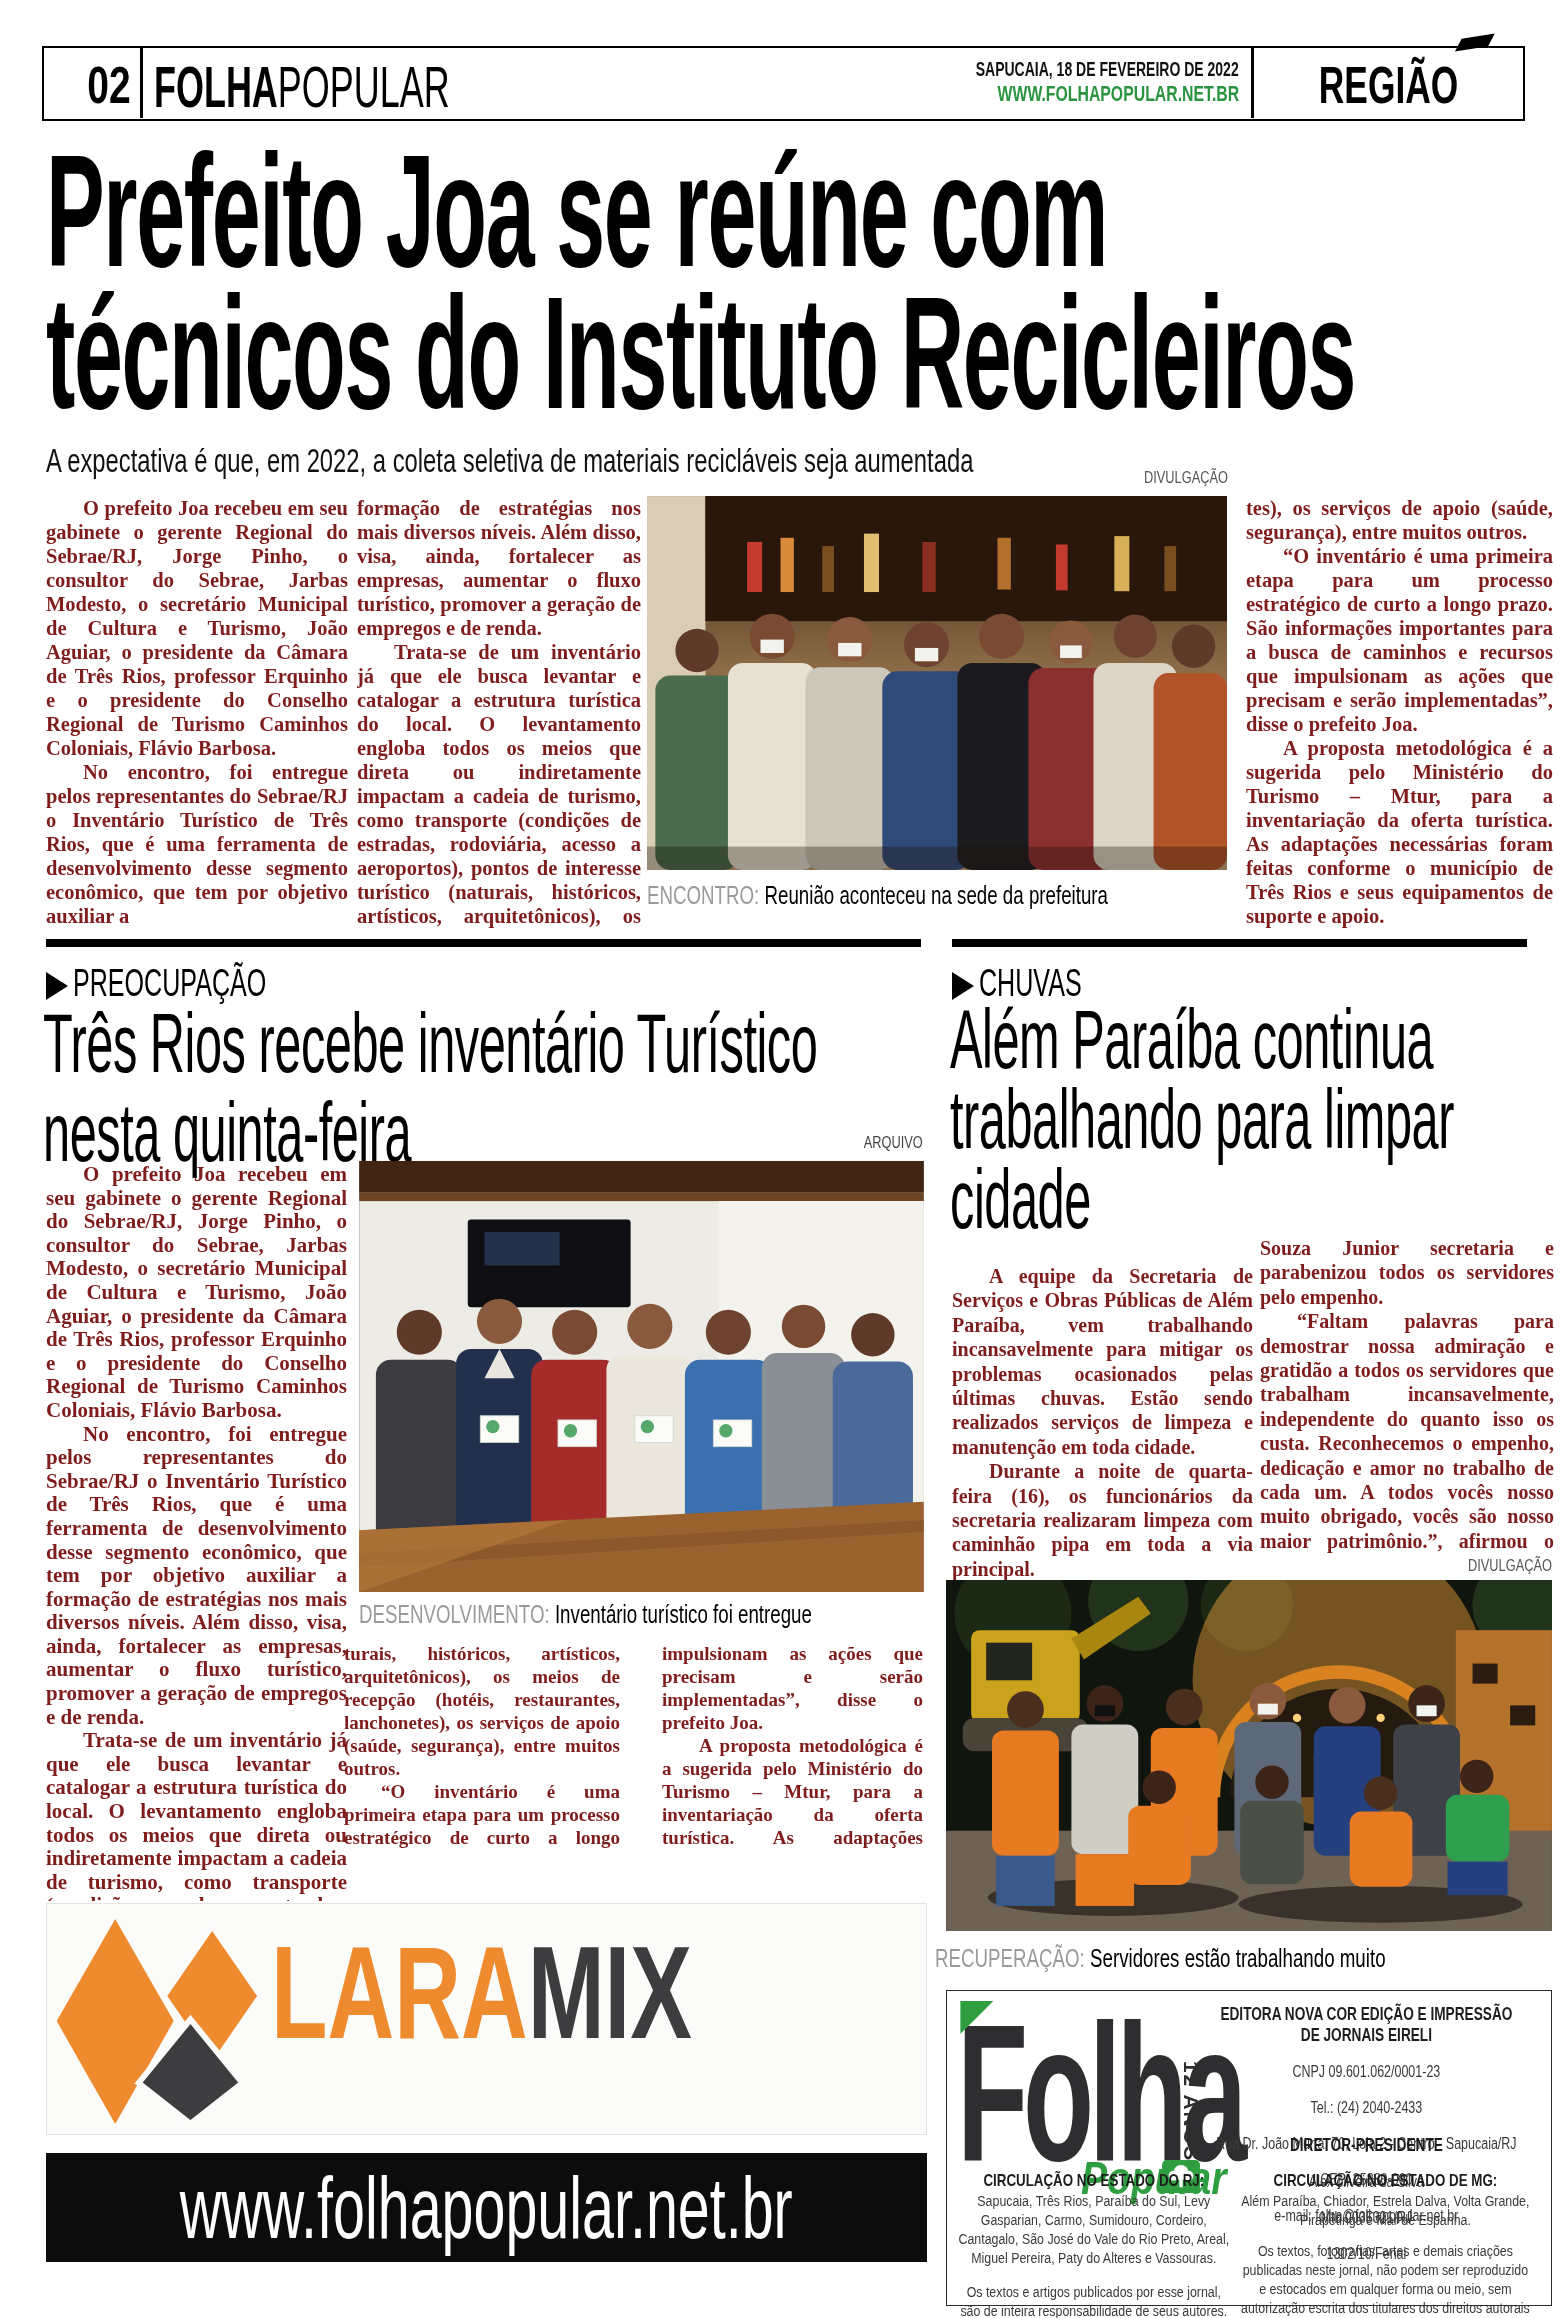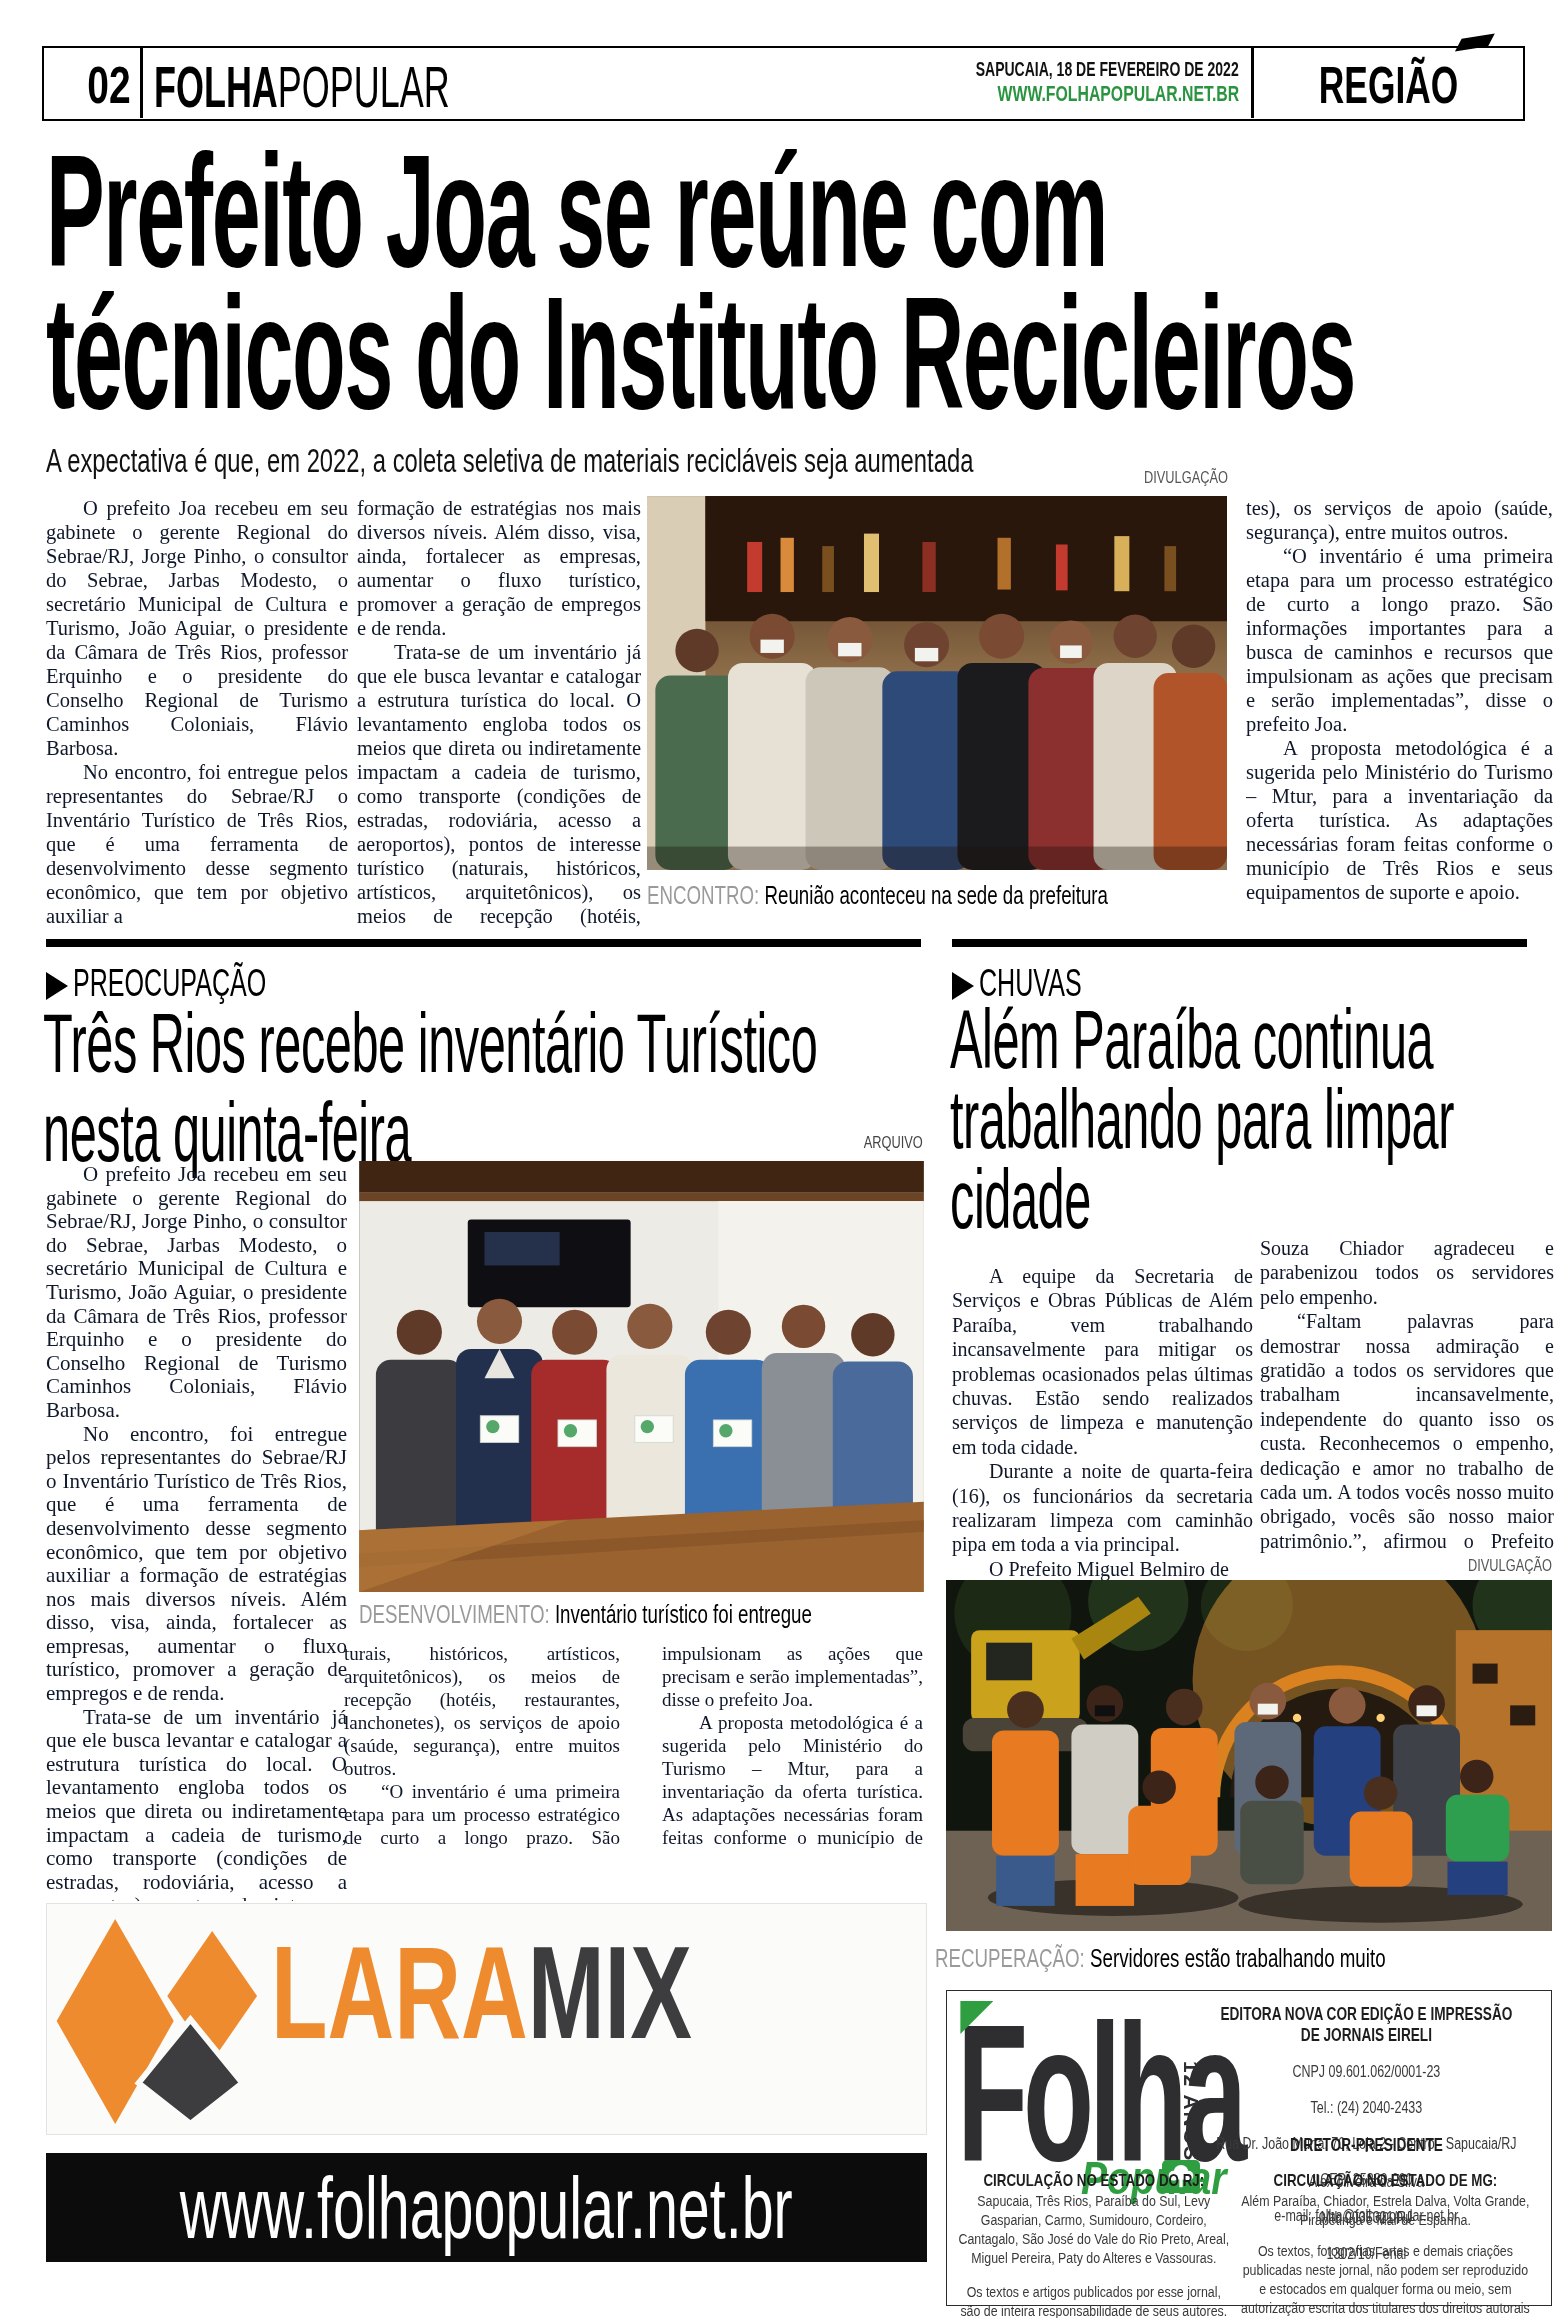--- a/index.html
+++ b/index.html
@@ -8,21 +8,21 @@
   .abs{position:absolute;}
   
   .cond{display:inline-block;white-space:nowrap;transform-origin:0 50%;}
   .ccenter{transform-origin:50% 50%;}
   .sx55{transform:scaleX(.55);} .sx58{transform:scaleX(.58);} .sx60{transform:scaleX(.60);}
   .sx62{transform:scaleX(.62);} .sx66{transform:scaleX(.66);} .sx68{transform:scaleX(.68);}
   .sx70{transform:scaleX(.70);} .sx72{transform:scaleX(.72);} .sx75{transform:scaleX(.75);}
   .sx78{transform:scaleX(.78);} .sx80{transform:scaleX(.80);} .sx85{transform:scaleX(.85);}
   .blockcond{transform-origin:0 0;}
   
-  .serif{font-family:"Liberation Serif",serif;text-align:justify;color:#0f172a;overflow:hidden;}
+  .serif{font-family:"Liberation Serif",serif;text-align:justify;color:#7f1d1d;overflow:hidden;font-weight:bold;}
   .serif p{margin:0;text-indent:37px;}
   .cont p:first-child{text-indent:0;}
   
   .mainhl{font-weight:700;letter-spacing:-2.5px;line-height:142px;font-size:160px;}
   .sechl{font-weight:400;letter-spacing:-0.8px;font-size:84px;}
   .kicker{font-size:38px;font-weight:500;letter-spacing:0px;}
   .tri{display:inline-block;width:0;height:0;border-left:22px solid #000;
        border-top:14px solid transparent;border-bottom:14px solid transparent;vertical-align:middle;margin-right:5px;}
   .caption{font-weight:400;font-size:26px;white-space:nowrap;}
   .caplabel{color:#9a9a9a;}
@@ -219,21 +219,21 @@
     <div><span class="cond sx58">trabalhando para limpar</span></div>
     <div><span class="cond sx58">cidade</span></div>
   </div>
 
   <div class="abs serif" style="left:952px;top:1236px;width:301px;height:327px;font-size:20px;line-height:24.4px;margin-top:28px;">
       <p>A equipe da Secretaria de Serviços e Obras Públicas de Além Paraíba, vem trabalhando incansavelmente para mitigar os problemas ocasionados pelas últimas chuvas. Estão sendo realizados serviços de limpeza e manutenção em toda cidade.</p>
       <p>Durante a noite de quarta-feira (16), os funcionários da secretaria realizaram limpeza com caminhão pipa em toda a via principal.</p>
       <p>O Prefeito Miguel Belmiro de</p>
     </div>
   <div class="abs serif cont" style="left:1260px;top:1236px;width:294px;height:317px;font-size:20px;line-height:24.4px;">
-      <p>Souza Chiador agradeceu e parabenizou todos os servidores pelo empenho.</p>
+      <p>Souza Junior secretaria e parabenizou todos os servidores pelo empenho.</p>
       <p>“Faltam palavras para demostrar nossa admiração e gratidão a todos os servidores que trabalham incansavelmente, independente do quanto isso os custa. Reconhecemos o empenho, dedicação e amor no trabalho de cada um. A todos vocês nosso muito obrigado, vocês são nosso maior patrimônio.”, afirmou o Prefeito Miguel.</p>
     </div>
 
   <div class="abs credit" style="left:1301px;top:1557px;width:251px;">
     <span class="cond sx80" style="transform-origin:100% 50%;">DIVULGAÇÃO</span>
   </div>
 
   <div class="abs photo" style="left:946px;top:1580px;width:606px;height:351px;">
     <svg width="606" height="351" viewBox="0 0 725 420">
       <rect width="725" height="420" fill="#10150e"></rect>

